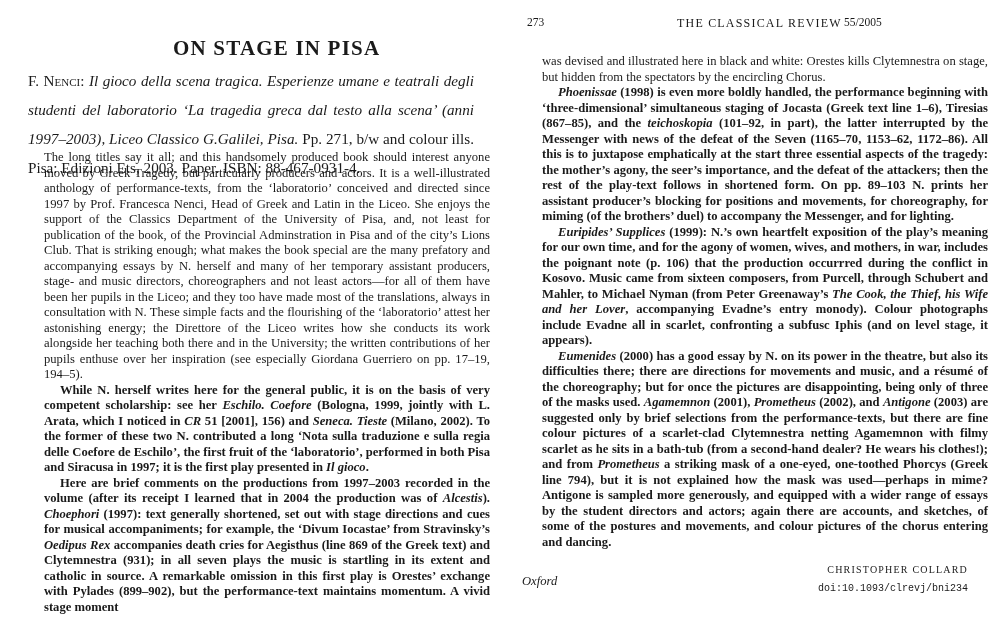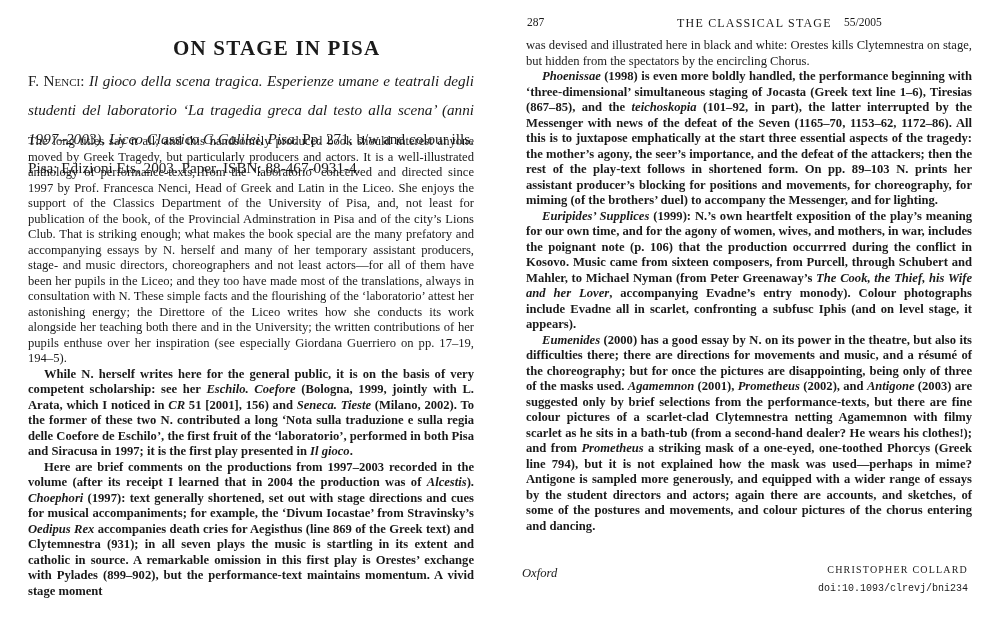--- a/index.html
+++ b/index.html
@@ -4,31 +4,31 @@
 <style>
   html, body { margin: 0; padding: 0; background: #ffffff; }
   body { width: 1000px; height: 632px; position: relative; overflow: hidden; color: #1a1a1a;
          font-family: "Liberation Serif", "DejaVu Serif", serif; }
   .page { position: absolute; top: 0; }
   .left { left: 28px; width: 446px; }
   .right { left: 522px; width: 450px; }
   .running-title { position: absolute; top: 36px; left: 145px; font-size: 21px; letter-spacing: 1.2px; font-weight: bold; }
   .biblio { position: absolute; top: 66px; left: 0; width: 446px; font-size: 15.2px; line-height: 29px; text-align: justify; }
   .biblio .sc { font-variant: small-caps; }
-  .body-text { font-size: 12.6px; line-height: 15.5px; text-align: justify; margin: 0; }
+  .body-text { font-size: 12.6px; line-height: 15.5px; text-align: justify; margin: 16px; }
   .body-text p { margin: 0; }
   .body-text p.indent { text-indent: 16px; font-weight: bold; }
   .left .body-text { position: absolute; top: 134px; left: 0; width: 446px; }
   .header-line { position: absolute; top: 16px; left: 0; width: 450px; font-size: 11.5px; }
   .header-line .folio { position: absolute; left: 5px; }
   .header-line .journal { position: absolute; left: 155px; font-variant: small-caps; letter-spacing: 1.2px; font-size: 12px; }
   .header-line .vol { position: absolute; left: 313px; margin-left: 9px; }
   .right .body-text { position: absolute; top: 38px; left: 4px; width: 446px; }
   .sig-row { position: absolute; top: 566px; left: 0; width: 446px; height: 40px; font-size: 12.6px; }
-  .sig-place { position: absolute; left: 0; top: 0; font-style: italic; }
+  .sig-place { position: absolute; left: 0; top: 8px; font-style: italic; }
   .sig-name { position: absolute; right: 0; top: -2px; font-size: 10px; letter-spacing: 1.2px; }
   .sig-doi { position: absolute; right: 0; top: 17px; font-size: 10px; font-family: Liberation Mono, monospace; }
   i { font-style: italic; }
 </style>
 </head>
 <body>
 
 <div class="page left">
   <div class="running-title">ON STAGE IN PISA</div>
 
@@ -40,22 +40,22 @@
 
   <div class="body-text">
     <p>The long titles say it all; and this handsomely produced book should interest anyone moved by Greek Tragedy, but particularly producers and actors. It is a well-illustrated anthology of performance-texts, from the ‘laboratorio’ conceived and directed since 1997 by Prof. Francesca Nenci, Head of Greek and Latin in the Liceo. She enjoys the support of the Classics Department of the University of Pisa, and, not least for publication of the book, of the Provincial Adminstration in Pisa and of the city’s Lions Club. That is striking enough; what makes the book special are the many prefatory and accompanying essays by N. herself and many of her temporary assistant producers, stage- and music directors, choreographers and not least actors—for all of them have been her pupils in the Liceo; and they too have made most of the translations, always in consultation with N. These simple facts and the flourishing of the ‘laboratorio’ attest her astonishing energy; the Direttore of the Liceo writes how she conducts its work alongside her teaching both there and in the University; the written contributions of her pupils enthuse over her inspiration (see especially Giordana Guerriero on pp. 17–19, 194–5).</p>
     <p class="indent"><span>While N. herself writes here for the general public, it is on the basis of very competent scholarship: see her </span><i>Eschilo. Coefore</i><span> (Bologna, 1999, jointly with L. Arata, which I noticed in </span><i>CR</i><span> 51 [2001], 156) and </span><i>Seneca. Tieste</i><span> (Milano, 2002). To the former of these two N. contributed a long ‘Nota sulla traduzione e sulla regia delle Coefore de Eschilo’, the first fruit of the ‘laboratorio’, performed in both Pisa and Siracusa in 1997; it is the first play presented in </span><i>Il gioco</i><span>.</span></p>
     <p class="indent"><span>Here are brief comments on the productions from 1997–2003 recorded in the volume (after its receipt I learned that in 2004 the production was of </span><i>Alcestis</i><span>). </span><i>Choephori</i><span> (1997): text generally shortened, set out with stage directions and cues for musical accompaniments; for example, the ‘Divum Iocastae’ from Stravinsky’s </span><i>Oedipus Rex</i><span> accompanies death cries for Aegisthus (line 869 of the Greek text) and Clytemnestra (931); in all seven plays the music is startling in its extent and catholic in source. A remarkable omission in this first play is Orestes’ exchange with Pylades (899–902), but the performance-text maintains momentum. A vivid stage moment</span></p>
   </div>
 </div>
 
 <div class="page right">
   <div class="header-line">
-    <span class="folio">287</span>
-    <span class="journal">THE CLASSICAL STAGE</span>
+    <span class="folio">273</span>
+    <span class="journal">THE CLASSICAL REVIEW</span>
     <span class="vol">55/2005</span>
   </div>
 
   <div class="body-text">
     <p>was devised and illustrated here in black and white: Orestes kills Clytemnestra on stage, but hidden from the spectators by the encircling Chorus.</p>
     <p class="indent"><i>Phoenissae</i><span> (1998) is even more boldly handled, the performance beginning with ‘three-dimensional’ simultaneous staging of Jocasta (Greek text line 1–6), Tiresias (867–85), and the </span><i>teichoskopia</i><span> (101–92, in part), the latter interrupted by the Messenger with news of the defeat of the Seven (1165–70, 1153–62, 1172–86). All this is to juxtapose emphatically at the start three essential aspects of the tragedy: the mother’s agony, the seer’s importance, and the defeat of the attackers; then the rest of the play-text follows in shortened form. On pp. 89–103 N. prints her assistant producer’s blocking for positions and movements, for choreography, for miming (of the brothers’ duel) to accompany the Messenger, and for lighting.</span></p>
     <p class="indent"><i>Euripides’ Supplices</i><span> (1999): N.’s own heartfelt exposition of the play’s meaning for our own time, and for the agony of women, wives, and mothers, in war, includes the poignant note (p. 106) that the production occurrred during the conflict in Kosovo. Music came from sixteen composers, from Purcell, through Schubert and Mahler, to Michael Nyman (from Peter Greenaway’s </span><i>The Cook, the Thief, his Wife and her Lover</i><span>, accompanying Evadne’s entry monody). Colour photographs include Evadne all in scarlet, confronting a subfusc Iphis (and on level stage, it appears).</span></p>
     <p class="indent"><i>Eumenides</i><span> (2000) has a good essay by N. on its power in the theatre, but also its difficulties there; there are directions for movements and music, and a résumé of the choreography; but for once the pictures are disappointing, being only of three of the masks used. </span><i>Agamemnon</i><span> (2001), </span><i>Prometheus</i><span> (2002), and </span><i>Antigone</i><span> (2003) are suggested only by brief selections from the performance-texts, but there are fine colour pictures of a scarlet-clad Clytemnestra netting Agamemnon with filmy scarlet as he sits in a bath-tub (from a second-hand dealer? He wears his clothes!); and from </span><i>Prometheus</i><span> a striking mask of a one-eyed, one-toothed Phorcys (Greek line 794), but it is not explained how the mask was used—perhaps in mime? Antigone is sampled more generously, and equipped with a wider range of essays by the student directors and actors; again there are accounts, and sketches, of some of the postures and movements, and colour pictures of the chorus entering and dancing.</span></p>
   </div>
 

